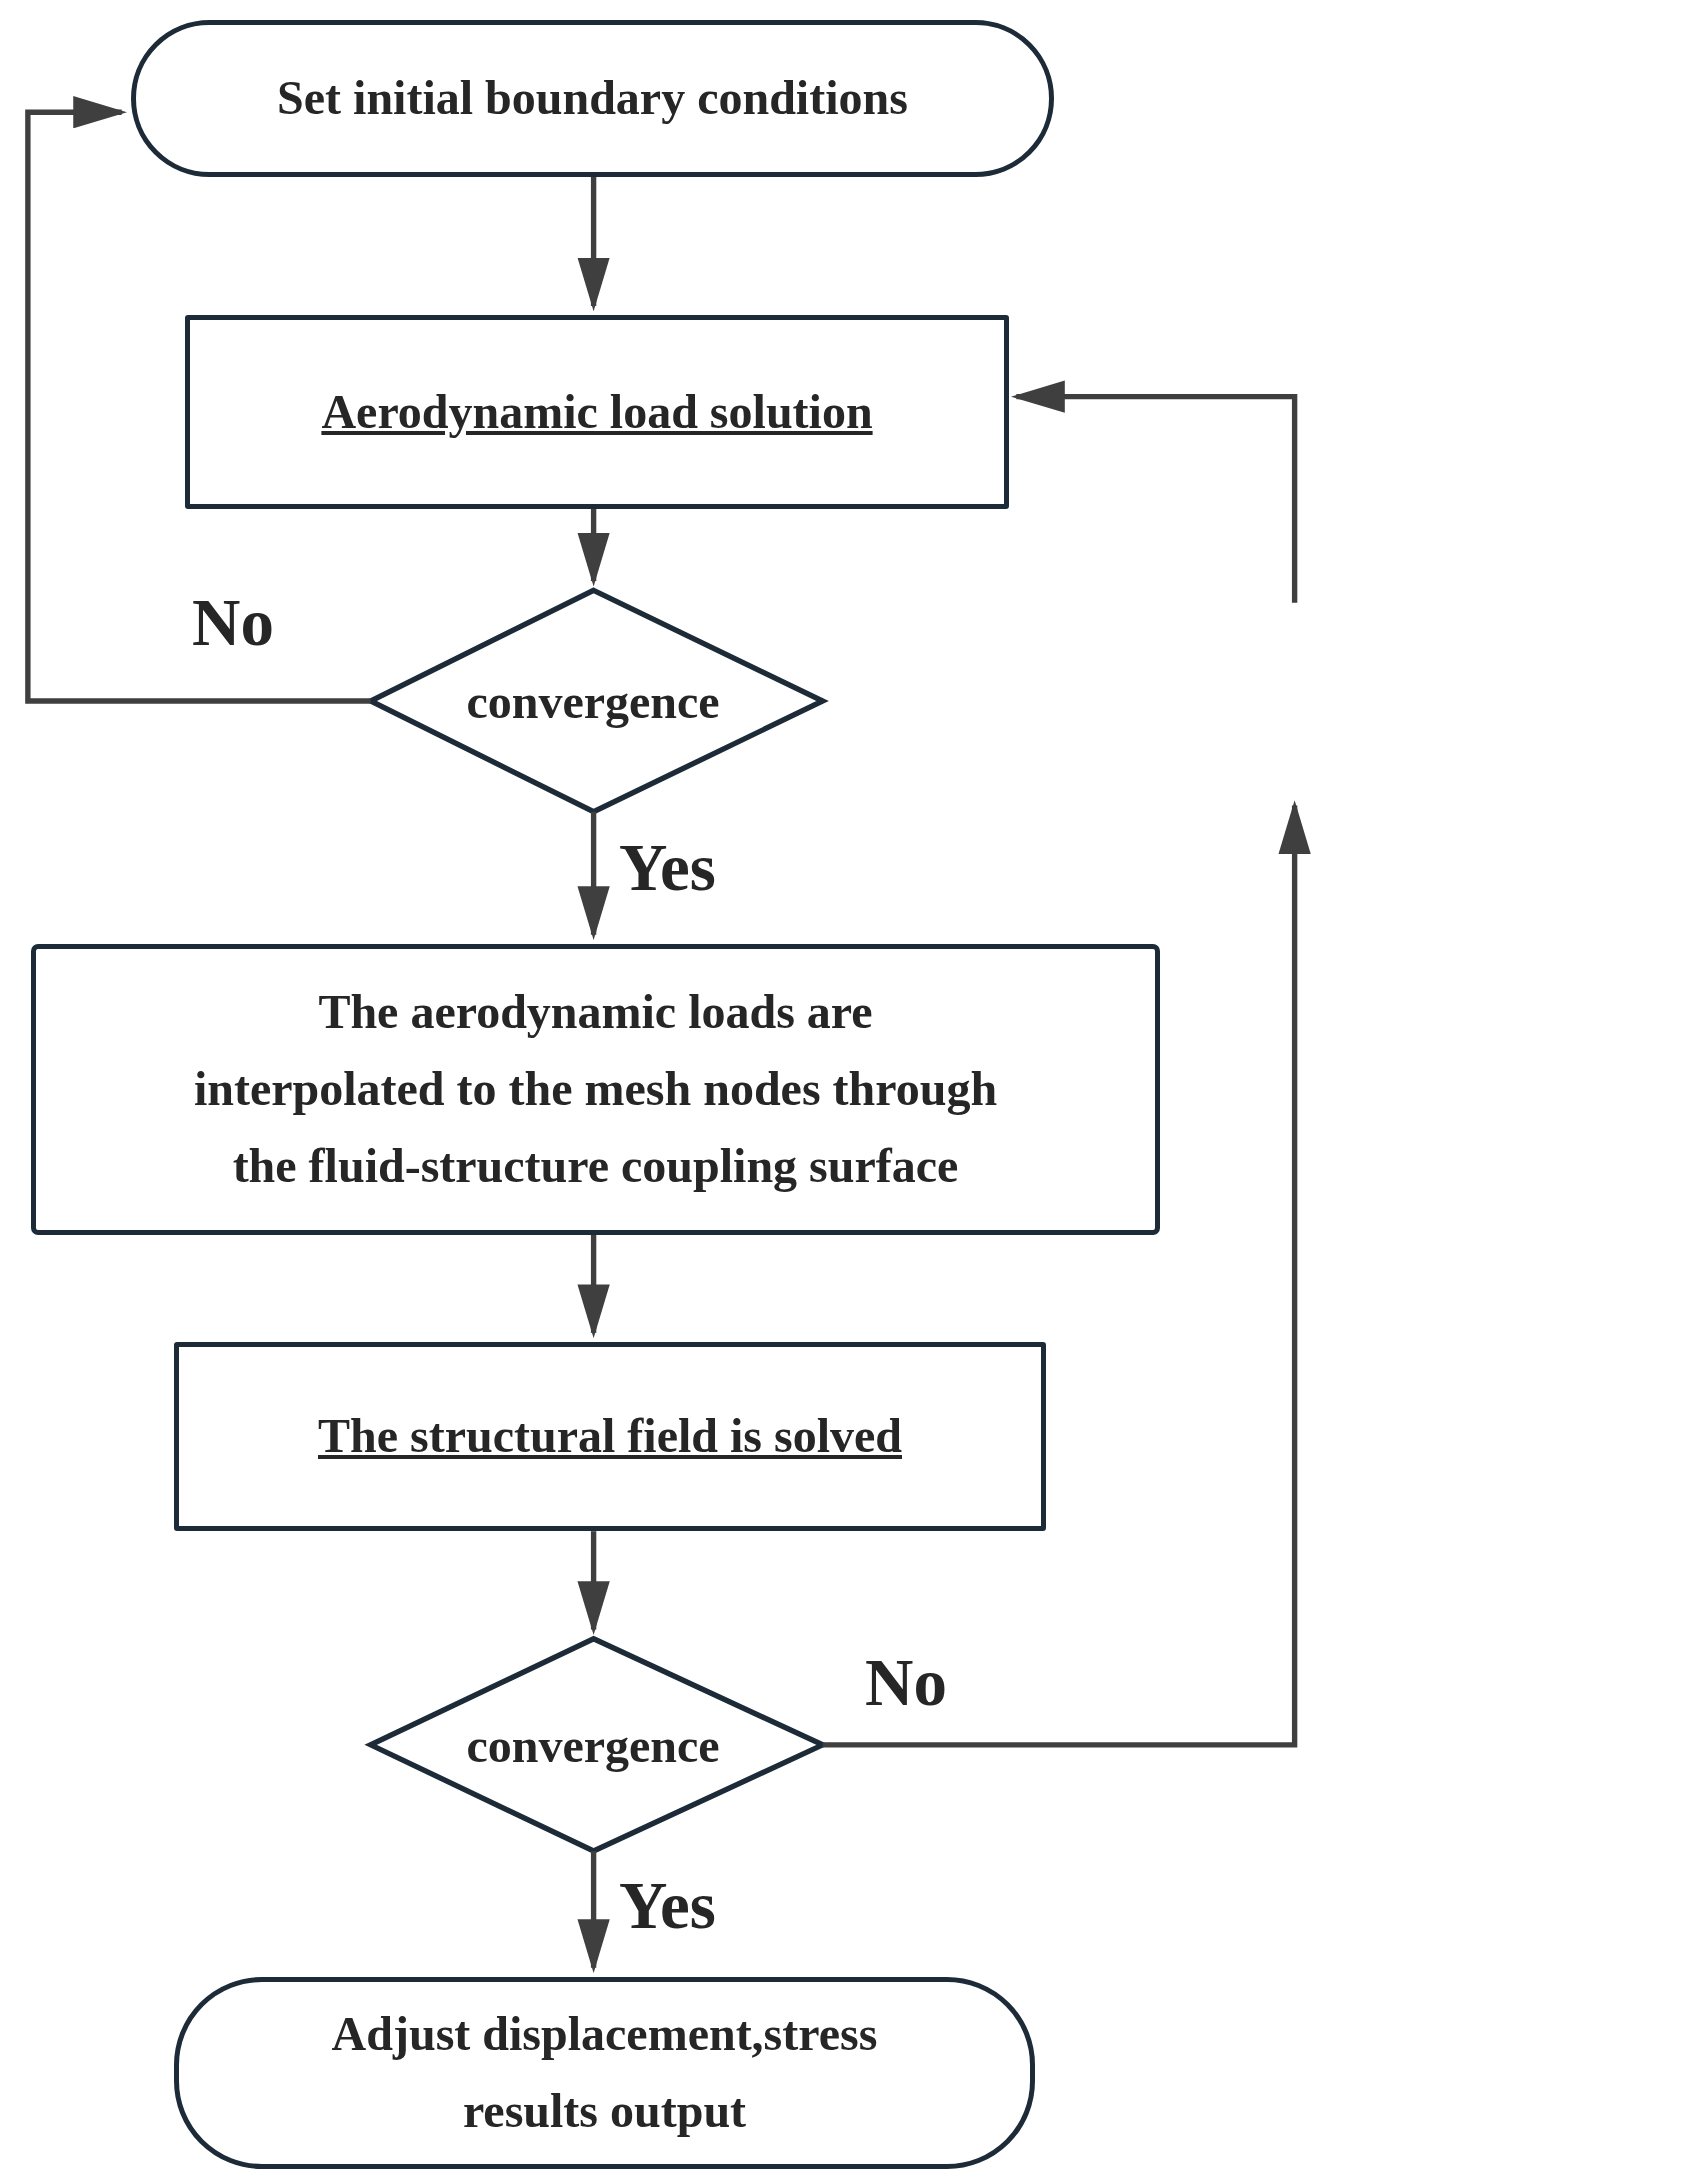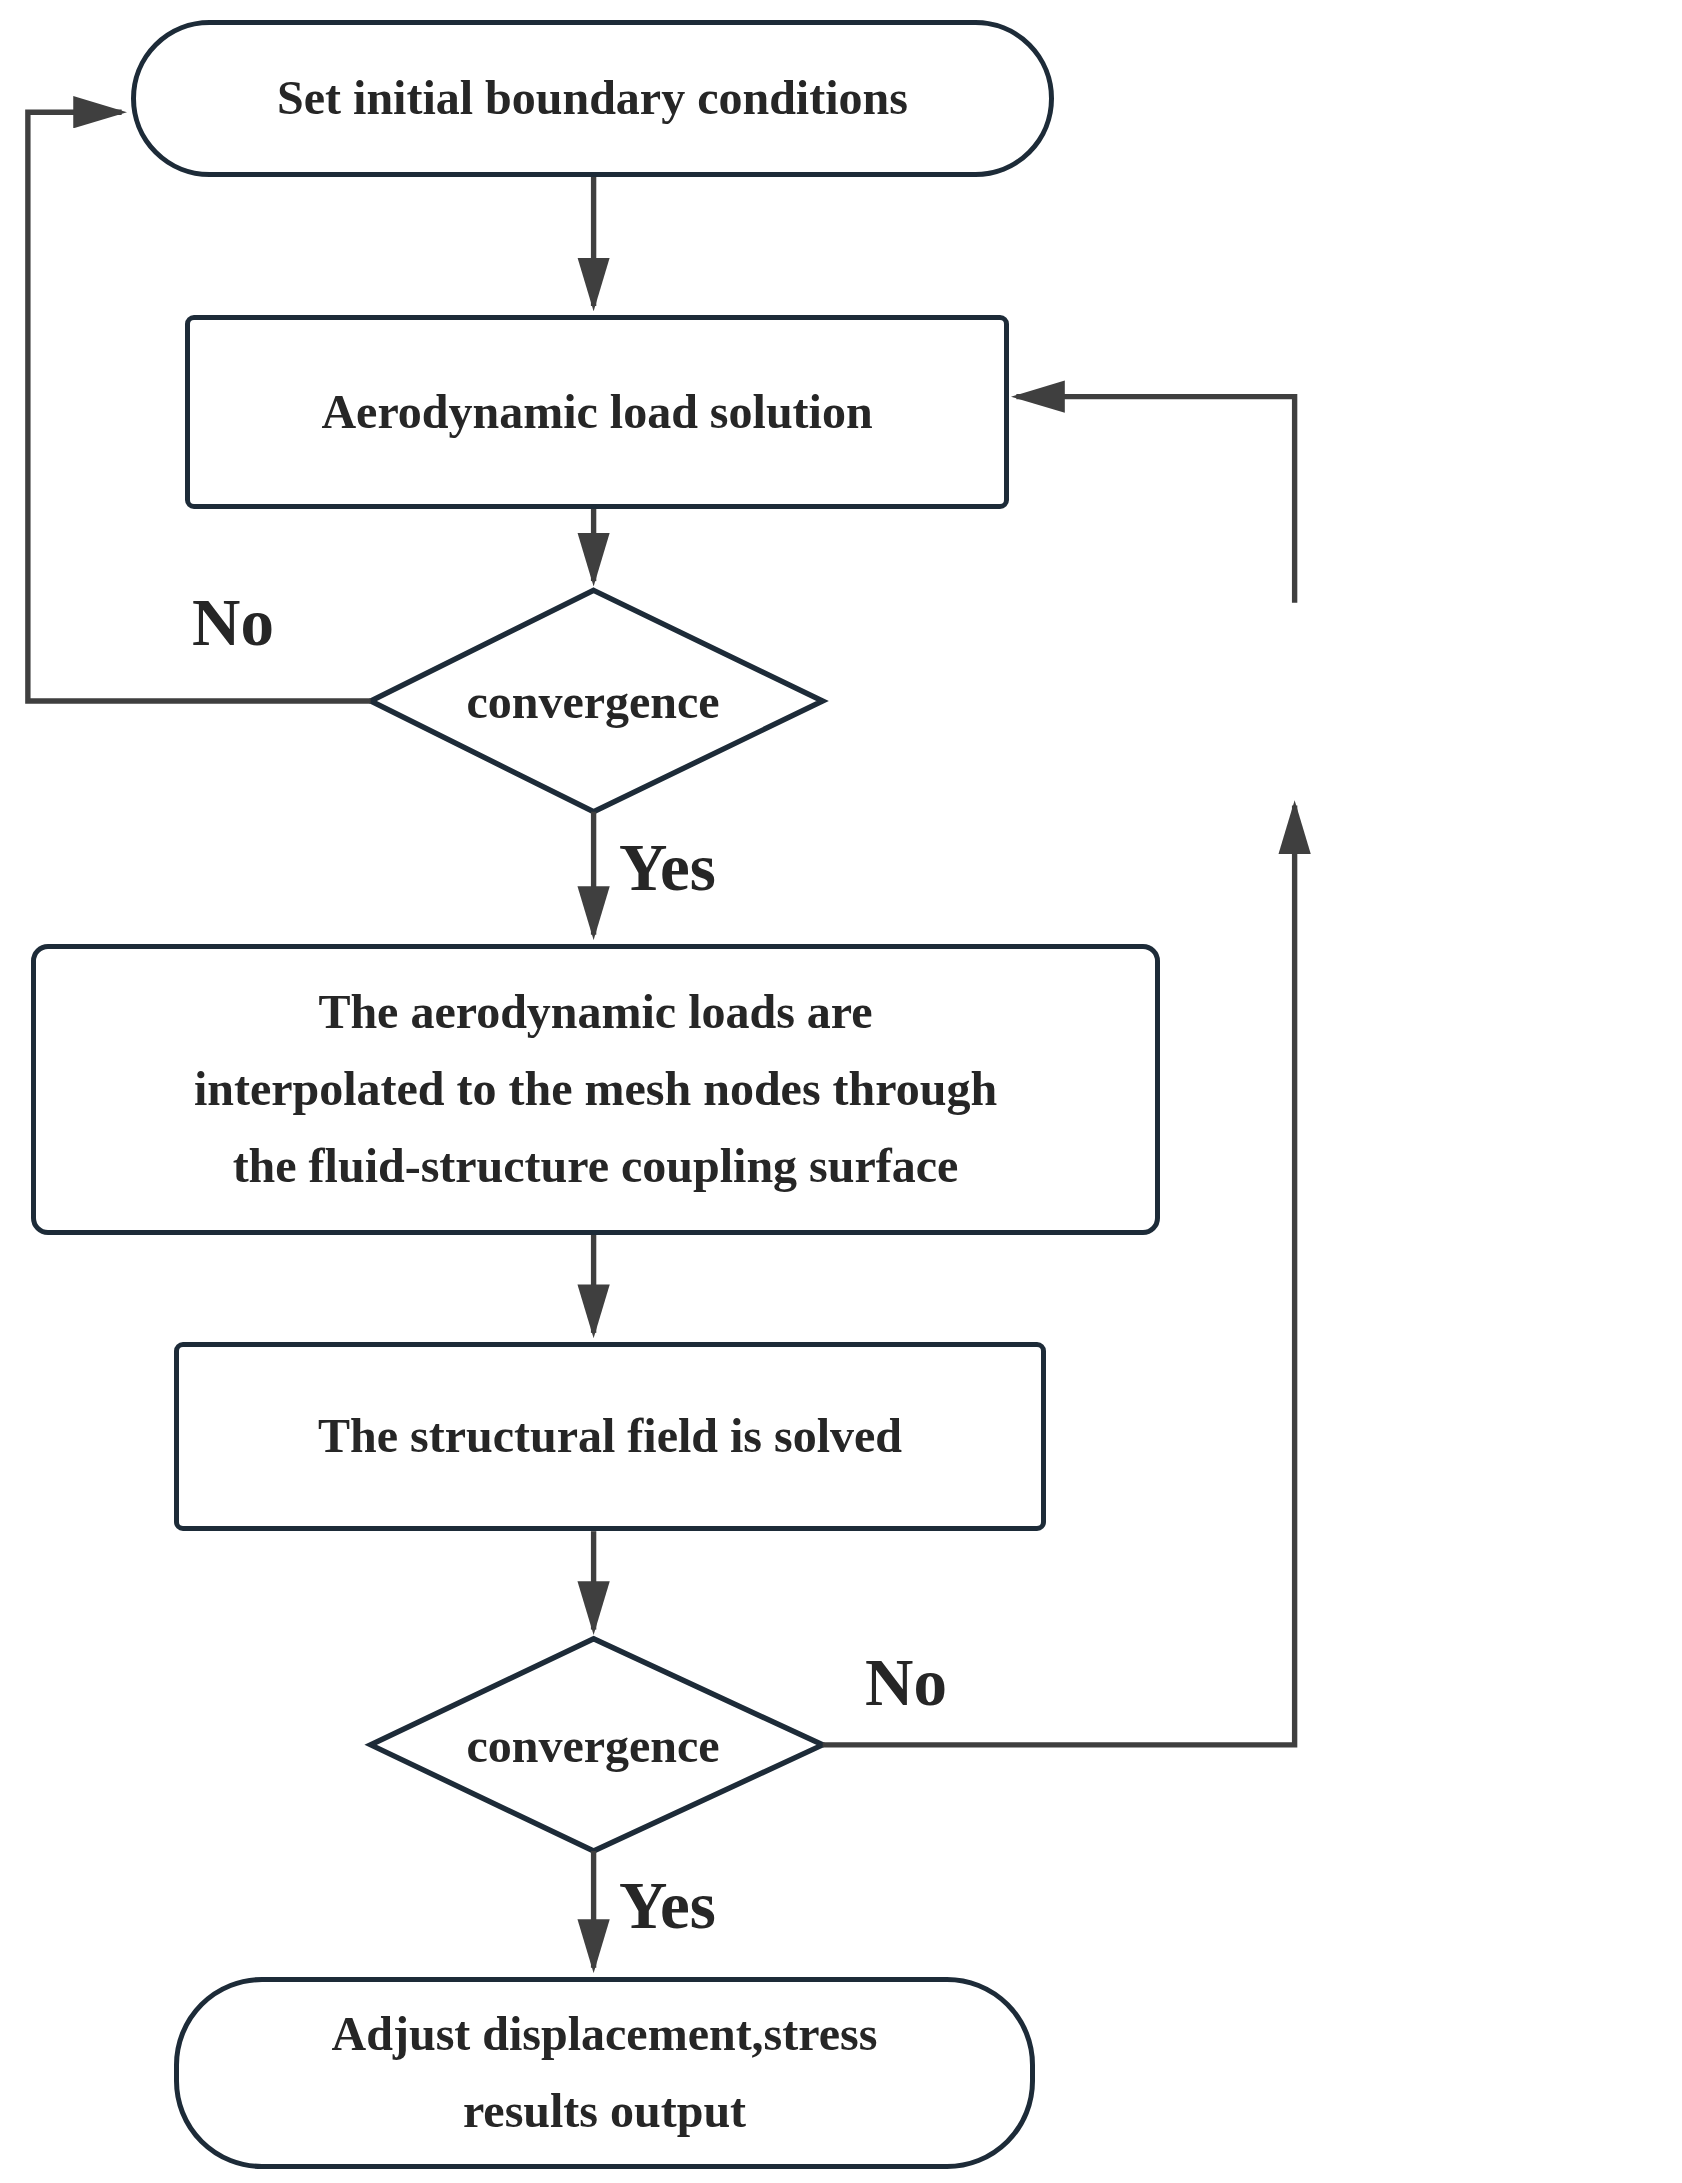--- a/index.html
+++ b/index.html
@@ -18,22 +18,22 @@
   marker path{fill:var(--line,#3f3f3f);}
   .node{
     position:absolute;box-sizing:border-box;
     border:5.4px solid var(--border,#1d2b38);
     background:#ffffff;
     display:flex;align-items:center;justify-content:center;
     text-align:center;white-space:pre-line;
     font-size:48px;line-height:1.6;
     padding:0 15.4px;
   }
-  .process{border-radius:9px;}
-  .process-sm{border-radius:17px;}
+  .process{border-radius:3px;text-decoration:underline;}
+  .process-sm{border-radius:7px;}
   .terminator{border-radius:88px;}
   .diamond-label{
     position:absolute;display:flex;align-items:center;justify-content:center;
     text-align:center;font-size:48px;
   }
   .edge-label{
     position:absolute;font-size:67px;text-align:left;
   }
 </style>
 </head>

